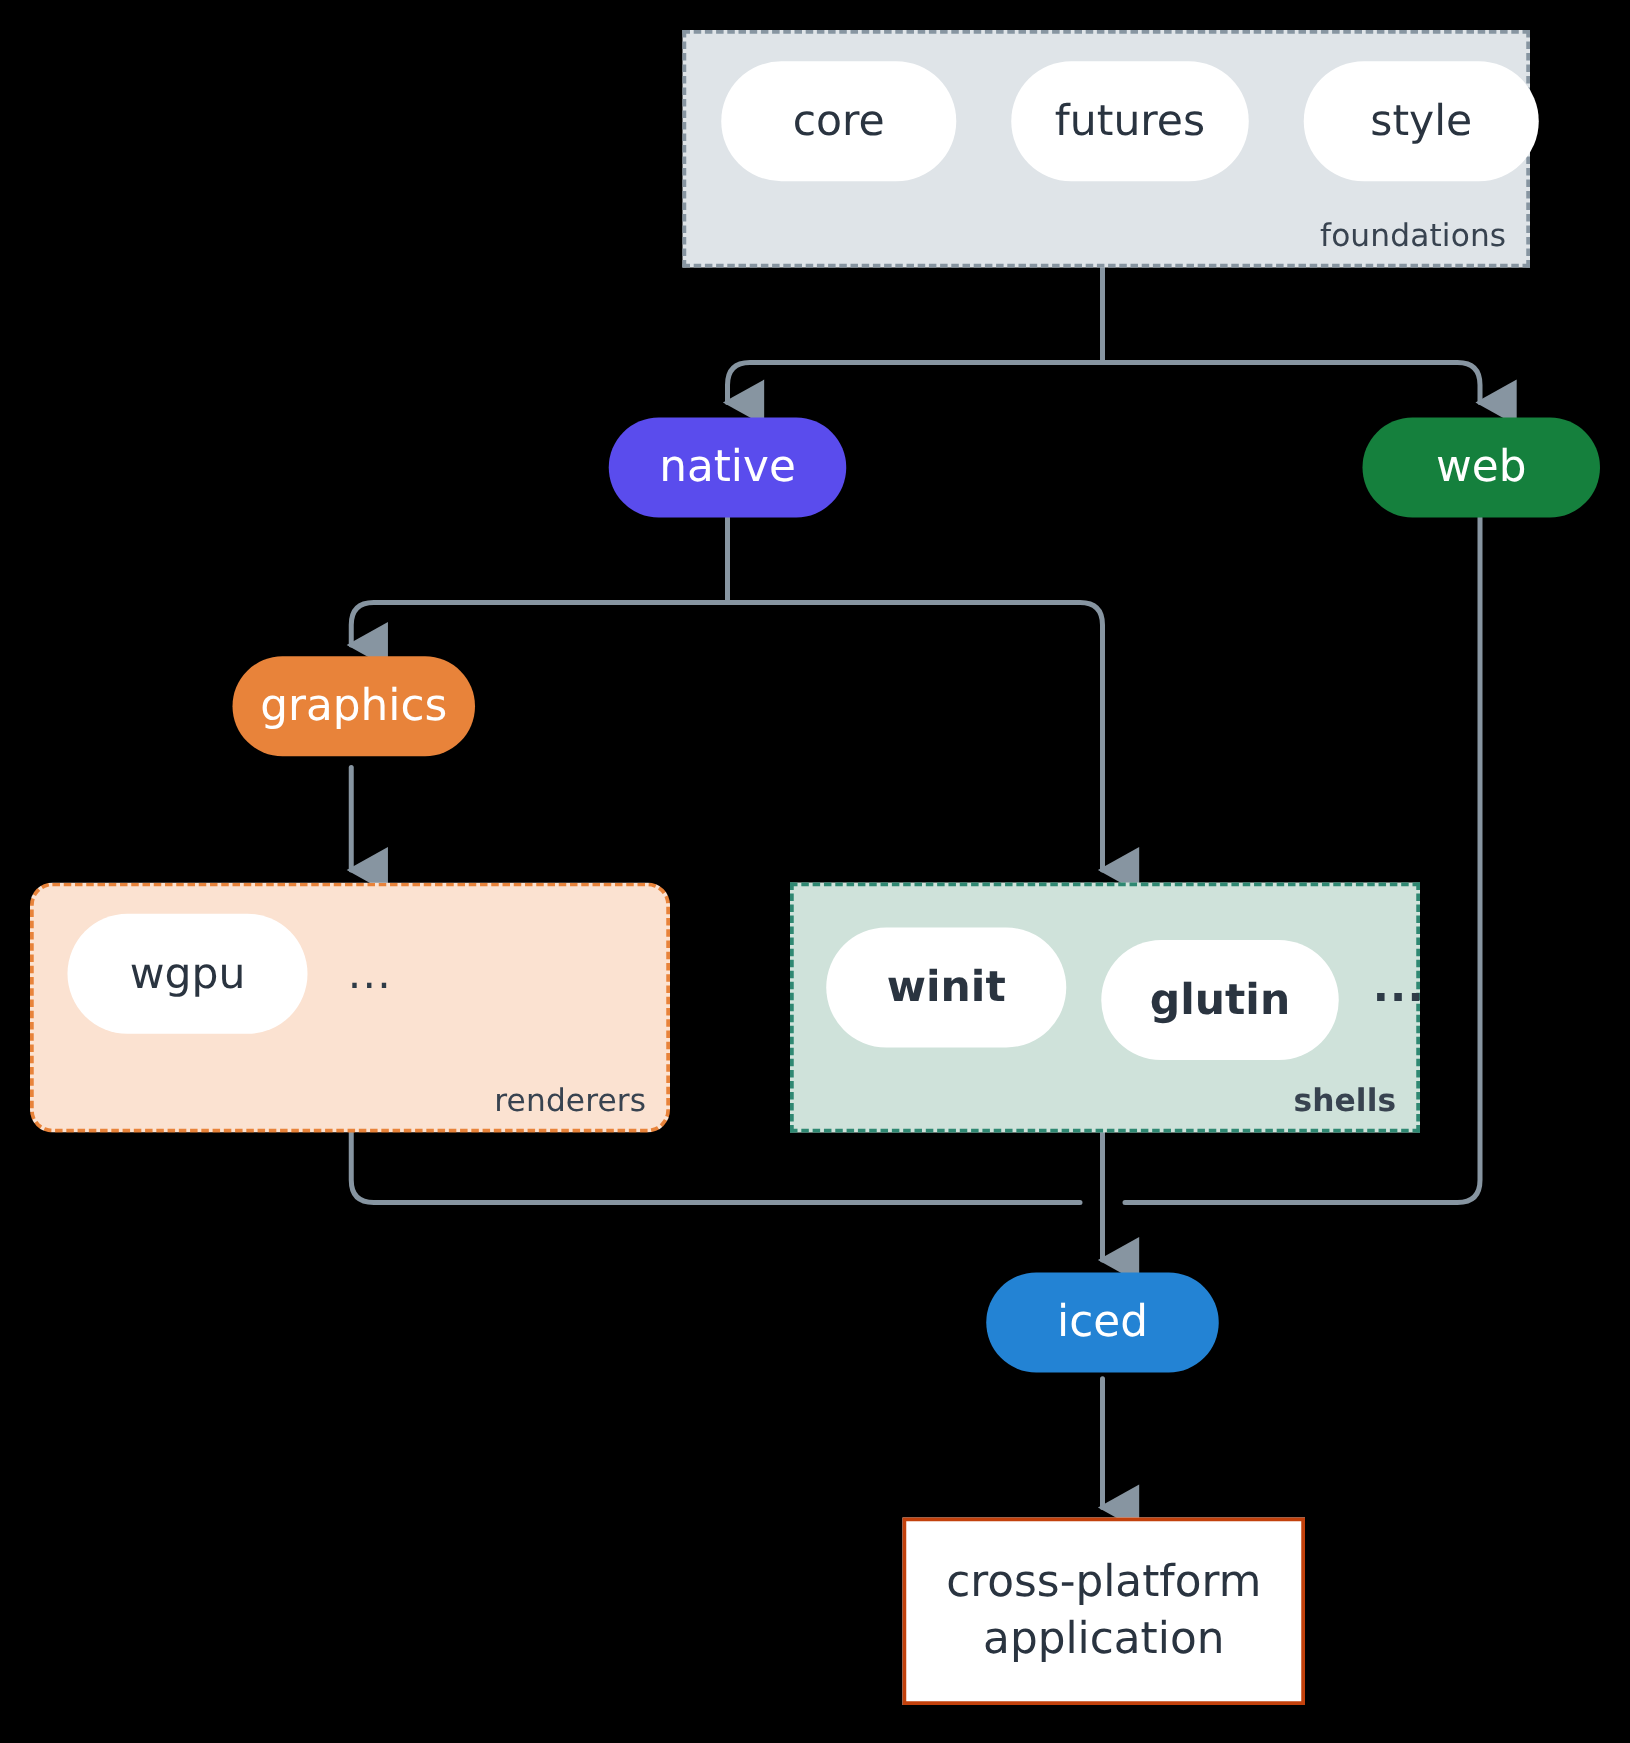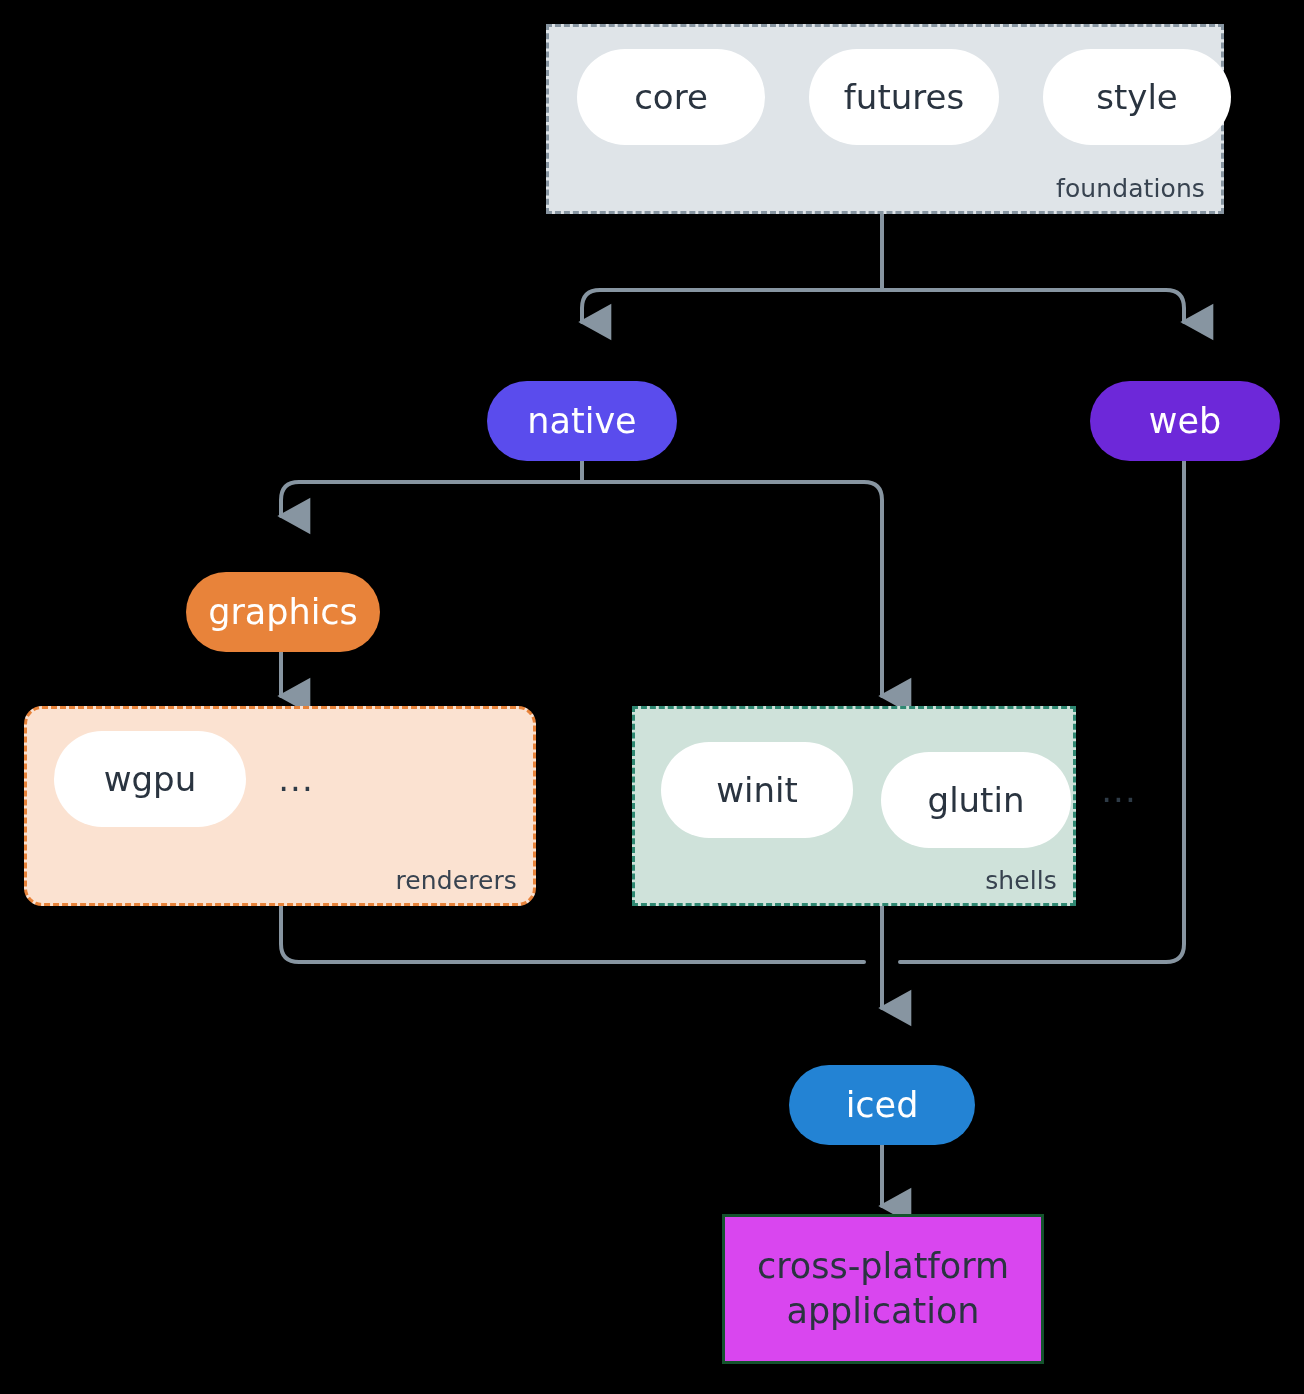--- a/index.html
+++ b/index.html
@@ -77,29 +77,28 @@
   .node-pill {
     position: absolute;
     box-sizing: border-box;
     border-radius: 60px;
     display: flex;
     align-items: center;
     justify-content: center;
     color: #ffffff;
     font-size: 35px;
     white-space: nowrap;
-    margin-top: 47px;
   }
 
   
   .app-box {
     position: absolute;
     box-sizing: border-box;
-    background: #d946ef;
-    border: 3px solid #14532d;
+    background: #ffffff;
+    border: 3px solid #c2410c;
     display: flex;
     flex-direction: column;
     align-items: center;
     justify-content: center;
     color: #2a3440;
     font-size: 35px;
     line-height: 1.28;
     text-align: center;
   }
 </style>
@@ -159,41 +158,41 @@
         <span>style</span>
       </div>
     </div>
     <div class="group-label">foundations</div>
   </div>
 
   <div class="node-pill" style="left:487px; top:334px; width:190px; height:80px; background:#5a4ced;">
     <span>native</span>
   </div>
 
-  <div class="node-pill" style="left:1090px; top:334px; width:190px; height:80px; background:#6d28d9;align-items:center;">
+  <div class="node-pill" style="left:1090px; top:334px; width:190px; height:80px; background:#15803d;align-items:center;">
     <span>web</span>
   </div>
 
   <div class="node-pill" style="left:186px; top:525px; width:194px; height:80px; background:#e8833a;">
     <span>graphics</span>
   </div>
 
   <div class="group-box" style="left:24px; top:706px; width:512px; height:200px;
               background:#fbe2d1; border-color:#e8833a;border-radius:18px;">
     <div class="group-items" style="left:27px; top:22px; gap:30px;">
       <div class="leaf-pill" style="width:192px; height:96px;">
         <span>wgpu</span>
       </div>
       <div class="ellipsis" style="width:40px; height:96px;">...</div>
     </div>
     <div class="group-label">renderers</div>
   </div>
 
-  <div class="group-box" style="left:632px; top:706px; width:444px; height:200px;
-              background:#cfe2da; border-color:#2f8872;">
+  <div class="group-box" style="left:632px; top:706px; width:504px; height:200px;
+              background:#cfe2da; border-color:#2f8872;font-weight:bold;">
     <div class="group-items" style="left:26px; top:22px; gap:28px;">
       <div class="leaf-pill" style="width:192px; height:96px;">
         <span>winit</span>
       </div>
       <div class="leaf-pill" style="width:190px; height:96px;margin-top:21px;">
         <span>glutin</span>
       </div>
       <div class="ellipsis" style="width:40px; height:96px;">...</div>
     </div>
     <div class="group-label">shells</div>

